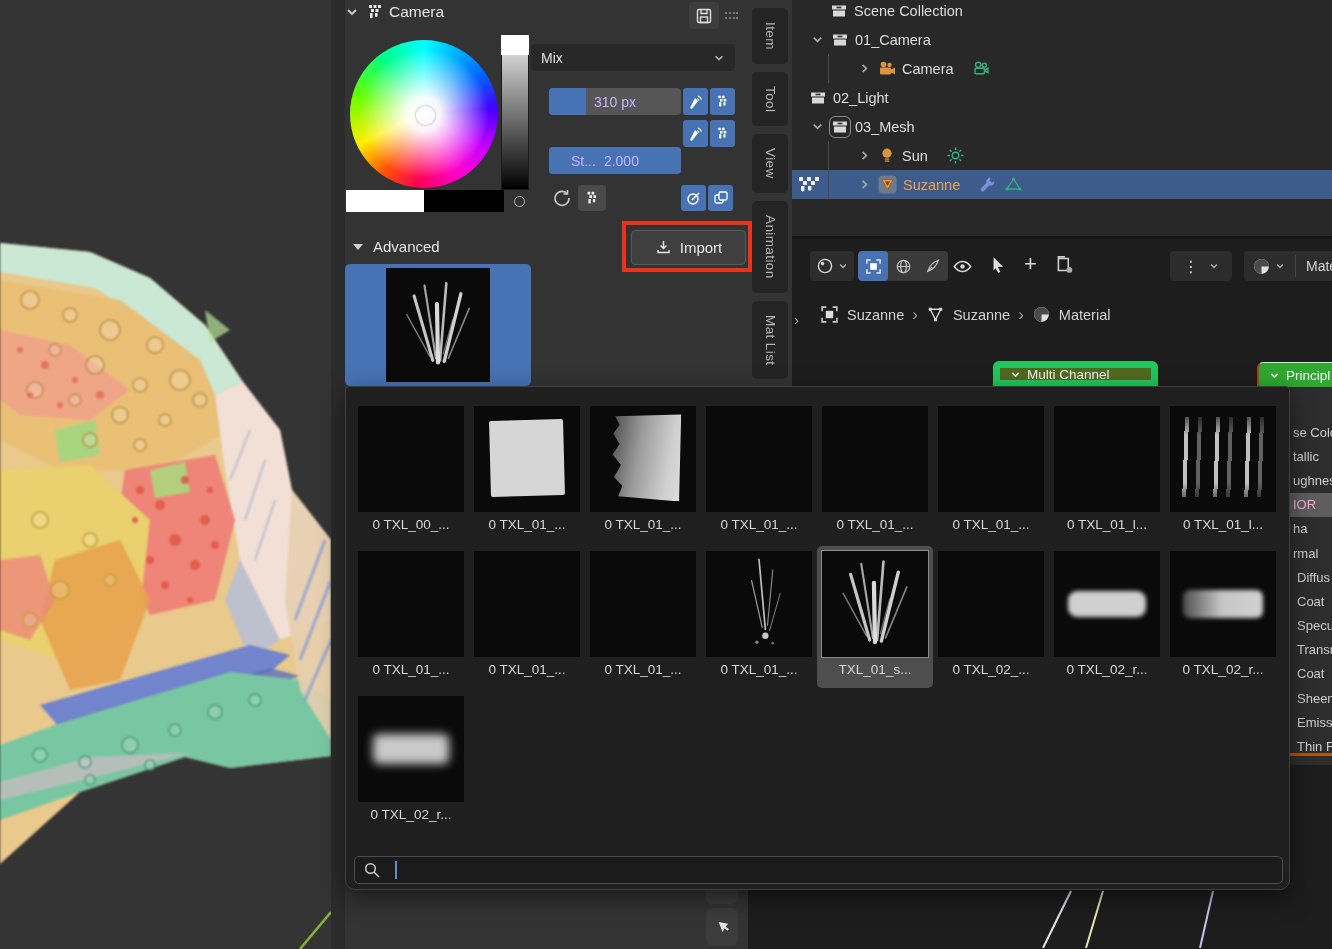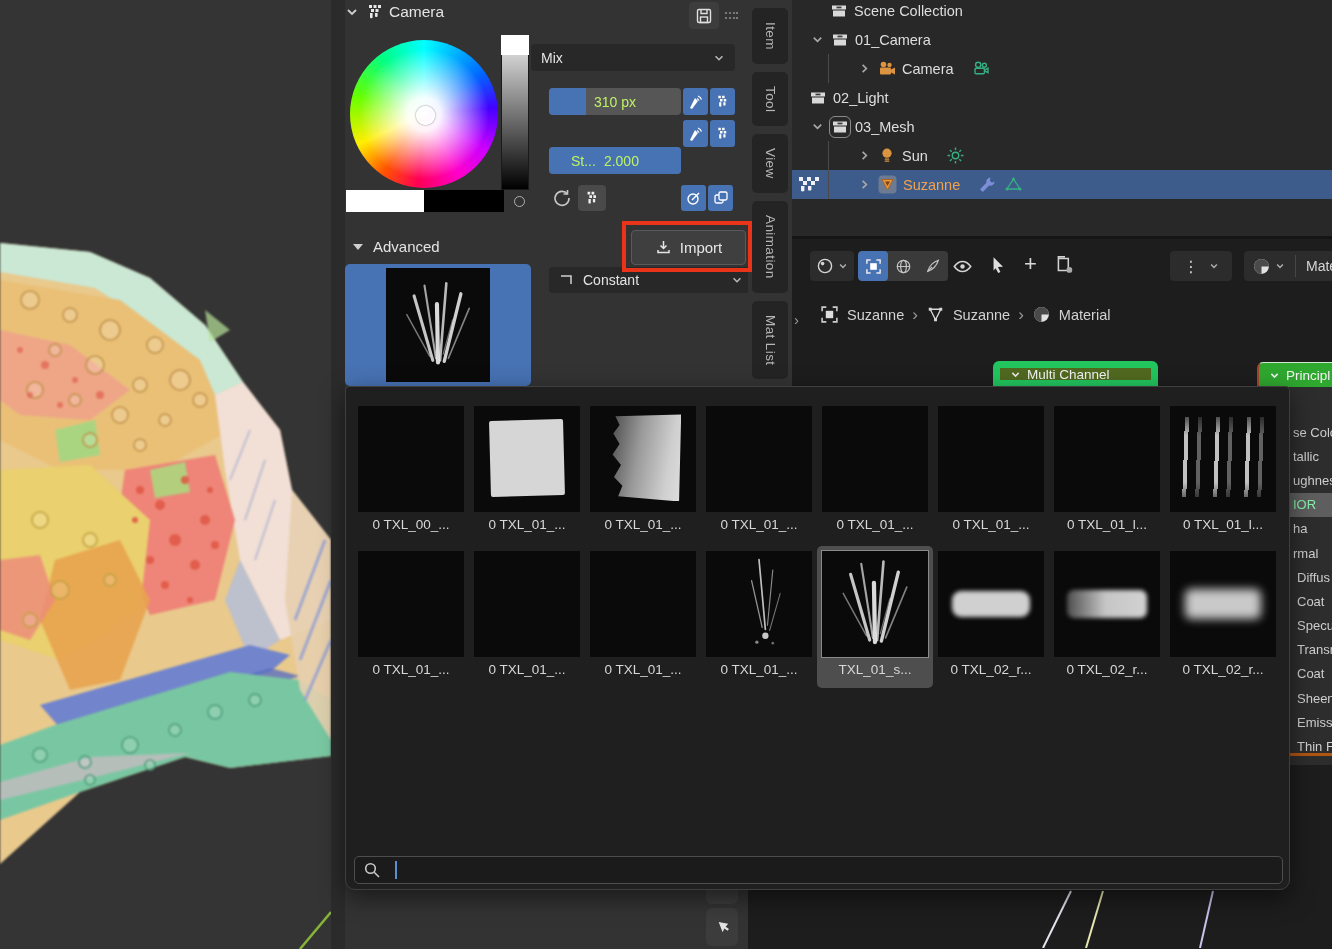--- a/index.html
+++ b/index.html
@@ -12,21 +12,21 @@
 
   
   #viewport{left:0;top:0;width:331px;height:949px;background:#343434;}
   #viewport svg{position:absolute;left:0;top:0;}
 
   
   #npanel{left:331px;top:0;width:421px;height:949px;background:#333333;}
   #npanel .edge{position:absolute;left:0;top:0;width:14px;height:949px;background:#2b2b2b;}
   .panel-text{color:#e3e3e3;}
   .widget{background:#282828;border-radius:4px;display:flex;align-items:center;color:#e3e3e3;}
-  .slider{border-radius:4px;background:#565656;position:relative;overflow:hidden;display:flex;align-items:center;justify-content:center;color:#bef264;}
+  .slider{border-radius:4px;background:#565656;position:relative;overflow:hidden;display:flex;align-items:center;justify-content:center;color:#c4b5fd;}
   .slider .fill{position:absolute;left:0;top:0;bottom:0;background:#4772b3;}
   .slider span{position:relative;z-index:1;}
   .sq-btn{background:#4772b3;border-radius:3px;display:flex;align-items:center;justify-content:center;}
   .hdr-chev{width:0;height:0;border-left:5px solid transparent;border-right:5px solid transparent;border-top:6px solid #cfcfcf;}
   #color-wheel{border-radius:50%;
     background:
       radial-gradient(circle at 50% 50%, #ffffff 0%, rgba(255,255,255,.95) 16%, rgba(255,255,255,0) 62%),
       conic-gradient(from 0deg,#00ffff 0deg,#0066ff 55deg,#4400ff 85deg,#cc00ff 120deg,#ff00cc 150deg,#ff0055 185deg,#ff5500 215deg,#ffee00 245deg,#66ff00 285deg,#00ff88 325deg,#00ffff 360deg);}
   #wheel-picker{width:15px;height:15px;border-radius:50%;border:2.5px solid #fff;box-shadow:0 0 2px rgba(0,0,0,.6);}
   #vslider{background:linear-gradient(#efefef,#000);border:1px solid #1a1a1a;}
@@ -62,21 +62,21 @@
   .toggle-group{background:#3a3a3a;border-radius:4px;display:flex;overflow:hidden;}
   .toggle-cell{width:30px;height:30px;display:flex;align-items:center;justify-content:center;}
   .toggle-cell.on{background:#4772b3;border-radius:4px;}
   #breadcrumb{display:flex;align-items:center;gap:8px;color:#d2d2d2;font-size:14.5px;}
   .bc-sep{color:#9a9a9a;font-size:17px;line-height:1;}
   .node-header{position:absolute;height:26px;display:flex;align-items:center;gap:6px;font-size:13.5px;color:#f2f2f2;padding:0 10px;box-sizing:border-box;}
   #node-mc{background:#50691f;border:7px solid #22c55e;border-radius:6px 6px 0 0;}
   #node-pr{background:#2fa82f;border-top:1px solid #cfe8cf;border-left:2px solid #a8402a;border-radius:6px 0 0 0;}
   #node-strip{background:#2d2d2d;border-left:1px solid #191919;}
   .sock{height:24.2px;display:flex;align-items:center;padding-left:3px;font-size:13px;color:#cfcfcf;white-space:nowrap;overflow:hidden;}
-  .sock.hl{background:#5e5e5e;color:#86efac;}
+  .sock.hl{background:#5e5e5e;color:#f9a8d4;}
   .sock.ind{padding-left:7px;}
   #strip-orange{background:#b05512;}
   .panel-open-arrow{color:#9a9a9a;font-size:15px;}
 
   
   #popup{left:345px;top:386px;width:945px;height:504px;background:#1f1f1f;border:1px solid #3f3f3f;
          border-radius:4px 4px 10px 10px;box-sizing:border-box;z-index:10;box-shadow:0 8px 24px rgba(0,0,0,.5);}
   #tex-grid{position:absolute;left:7px;top:14px;display:grid;grid-template-columns:repeat(8,116px);grid-auto-rows:142px;row-gap:3px;}
   .cell{padding:5px;border-radius:5px;width:106px;box-sizing:content-box;}
   .cell.sel{background:#4e4e4e;}
@@ -419,33 +419,20 @@
     <div id="import-highlight" class="abs" style="left:291px;top:221px;width:130px;height:51px;"></div>
 
     <div id="tex-well" class="abs" style="left:14px;top:264px;width:186px;height:122px;">
       <div class="thumb">
         <svg class="thumb-svg" viewBox="0 0 100 100">
             <use href="#sym-streaks"></use>
           </svg>
       </div>
     </div>
 
-    <div class="widget abs" style="left:218px;top:267px;width:184px;height:26px;padding:0 10px;gap:8px;">
-      <span class="icn">
-          <svg width="16" height="14" viewBox="0 0 16 14" fill="none" stroke="#cfcfcf" stroke-width="1.5">
-            <path d="M2 3h10v8"></path>
-          </svg>
-        </span>
-      <span style="flex:1">Constant</span>
-      <span class="icn">
-          <svg width="12" height="12" viewBox="0 0 14 14">
-            <path d="M3 5l4 4 4-4" stroke="#b8b8b8" stroke-width="1.8" fill="none"></path>
-          </svg>
-        </span>
-    </div>
 
     <div class="abs" style="left:375px;top:877px;width:32px;height:27px;background:#3c3c3c;border-radius:6px;"></div>
     <div class="abs" style="left:375px;top:908px;width:32px;height:38px;background:#3c3c3c;border-radius:6px;display:flex;align-items:center;justify-content:center;">
       <span class="icn">
           <svg width="17" height="17" viewBox="0 0 18 18">
             <path d="M4 14L14 8 9.6 6.9 11.5 3 9.5 2 7.6 5.9 4 3.8z" fill="#e4e4e4" transform="rotate(100 9 9)"></path>
           </svg>
         </span>
     </div>
   </div>
@@ -816,20 +803,24 @@
             </svg></div>
           <div class="lbl">0 TXL_01_...</div>
         </div>
         <div class="cell sel">
           <div class="thumb"><svg class="thumb-svg" viewBox="0 0 100 100">
               <use href="#sym-streaks"></use>
             </svg></div>
           <div class="lbl">TXL_01_s...</div>
         </div>
         <div class="cell">
+          <div class="thumb shape-circle-ring"></div>
+          <div class="lbl">0 TXL_02_...</div>
+        </div>
+        <div class="cell">
           <div class="thumb shape-rect-round"></div>
           <div class="lbl">0 TXL_02_r...</div>
         </div>
         <div class="cell">
           <div class="thumb shape-rect-grad"></div>
           <div class="lbl">0 TXL_02_r...</div>
         </div>
         <div class="cell">
           <div class="thumb shape-rect-blur"></div>
           <div class="lbl">0 TXL_02_r...</div>

